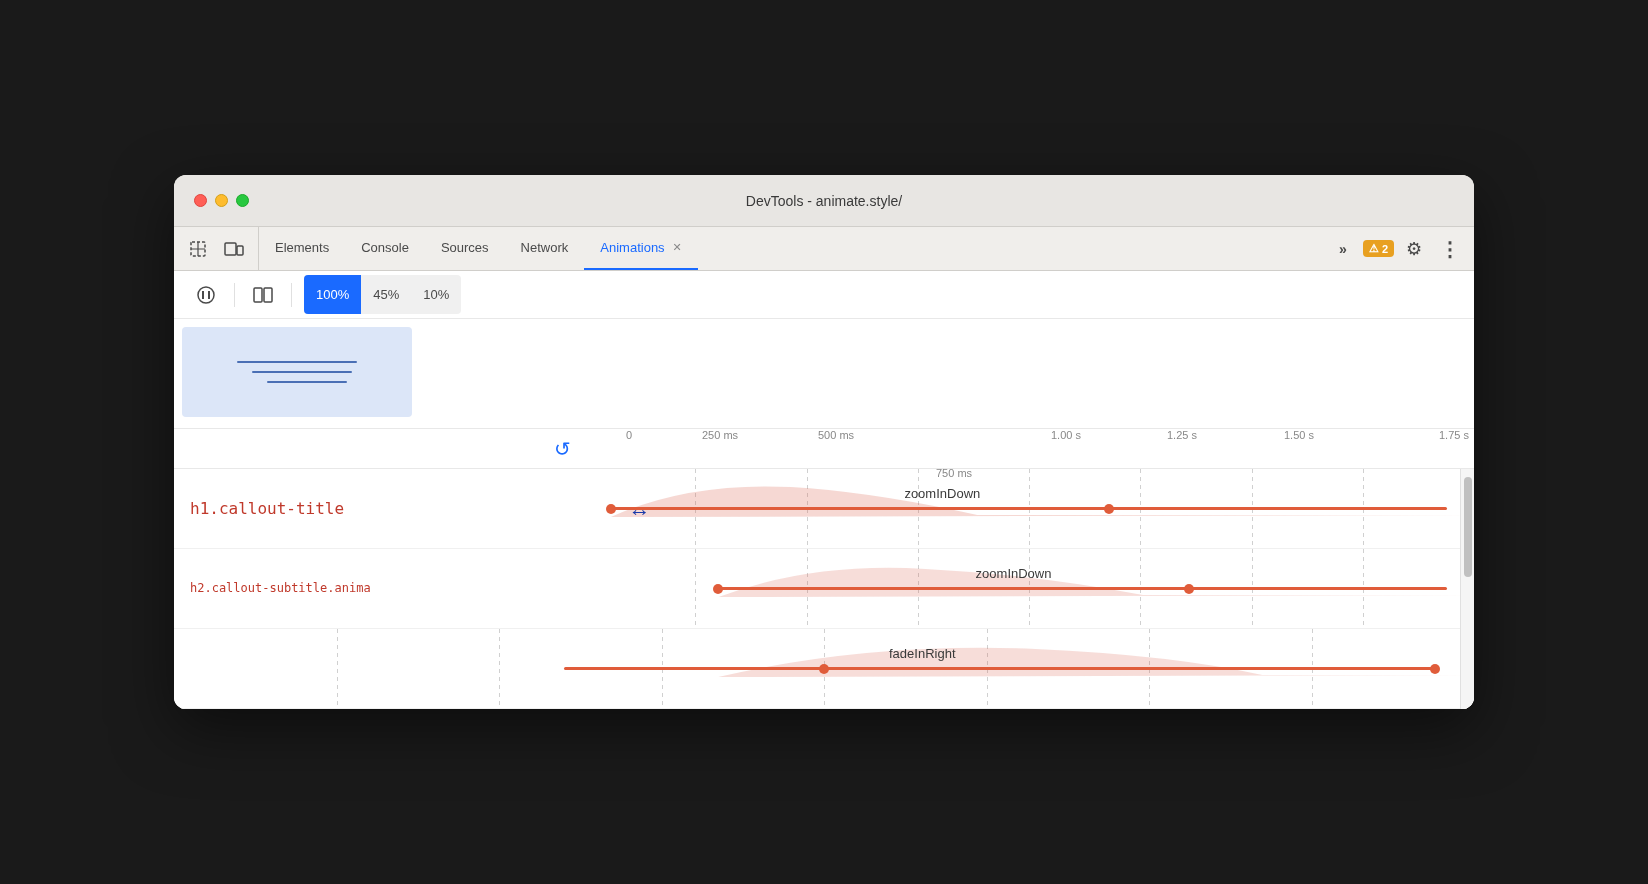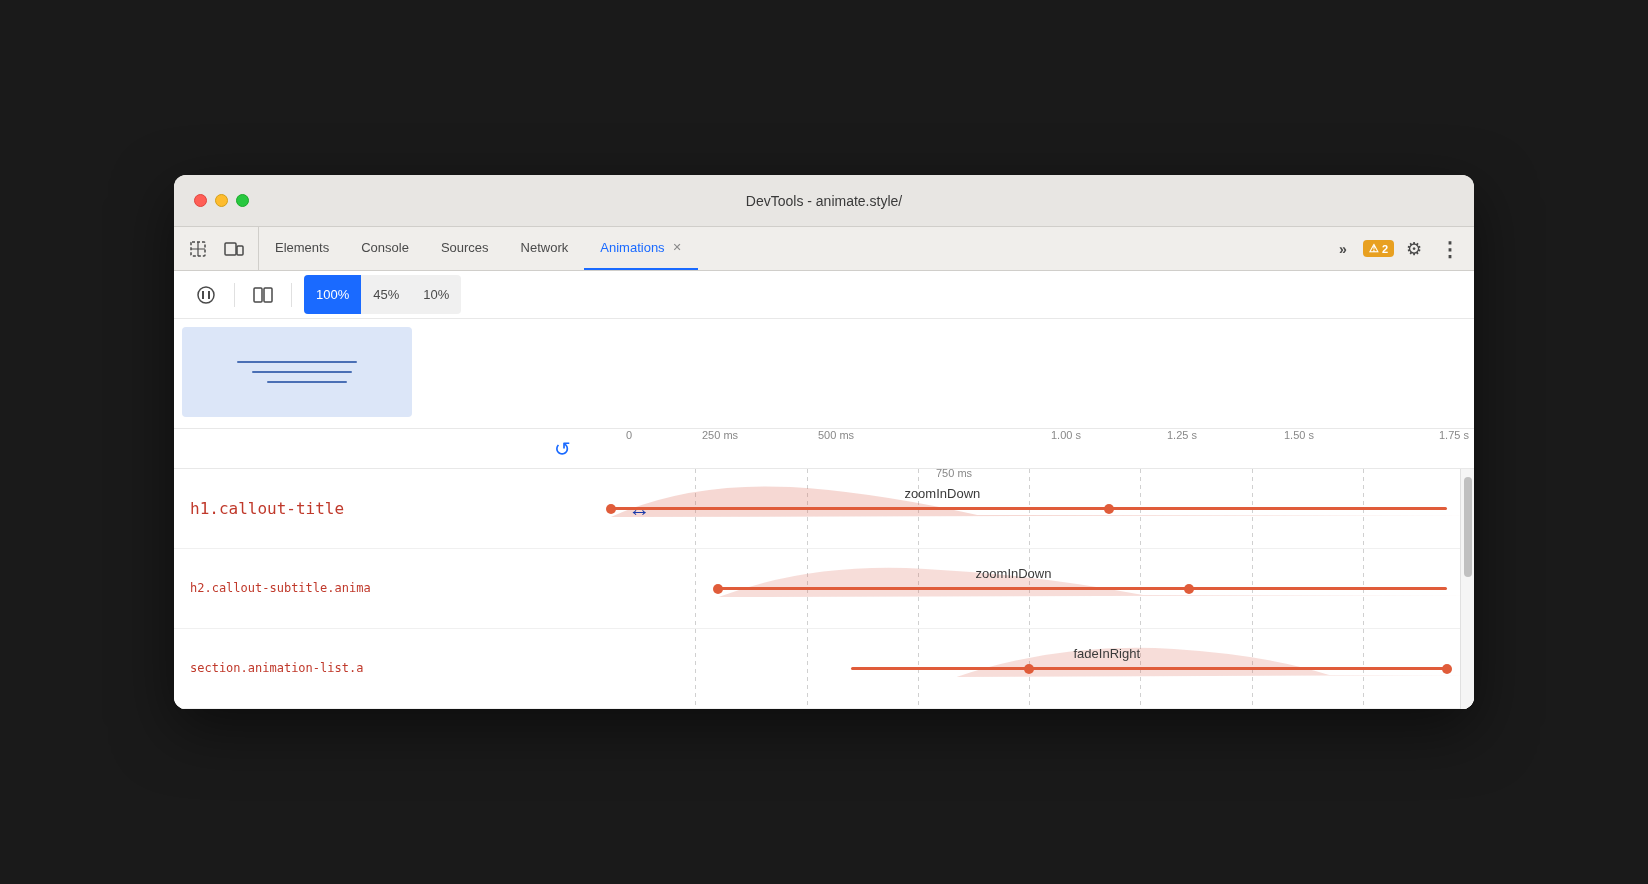--- a/index.html
+++ b/index.html
@@ -465,23 +465,20 @@
                 <path d="M 130 40 Q 220 5, 330 12 Q 440 18, 540 38 L 860 38" stroke="none" fill="rgba(220,100,80,0.22)"></path>
               </svg>
               <div class="track-line" style="top: calc(50% - 1.5px); left: 15%; right: 3%;"></div>
               <div class="track-dot" style="left: calc(15% - 5px);"></div>
               <div class="track-dot" style="left: calc(68% - 5px);"></div>
               <div class="track-label" style="left: 44%; top: 30%;">zoomInDown</div>
             </div>
           </div>
 
           <div class="anim-row" style="position:relative;">
-            <div class="anim-label">
-              <span style="color:#c0392b; font-family: 'SF Mono', Monaco, monospace; font-size:12px;">section.animation-list.a</span>
-            </div>
             <div class="anim-track">
               <div class="grid-lines">
                 <div class="grid-line-v dashed" style="left: 12.5%;"></div>
                 <div class="grid-line-v dashed" style="left: 25%;"></div>
                 <div class="grid-line-v dashed" style="left: 37.5%;"></div>
                 <div class="grid-line-v dashed" style="left: 50%;"></div>
                 <div class="grid-line-v dashed" style="left: 62.5%;"></div>
                 <div class="grid-line-v dashed" style="left: 75%;"></div>
                 <div class="grid-line-v dashed" style="left: 87.5%;"></div>
               </div>

